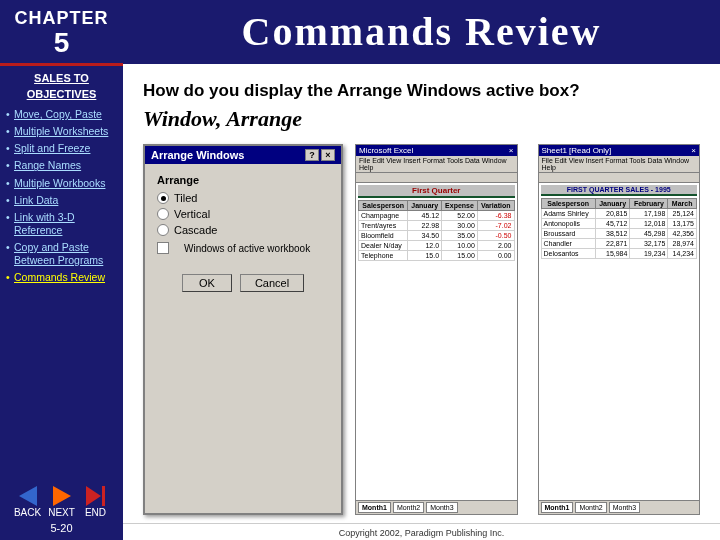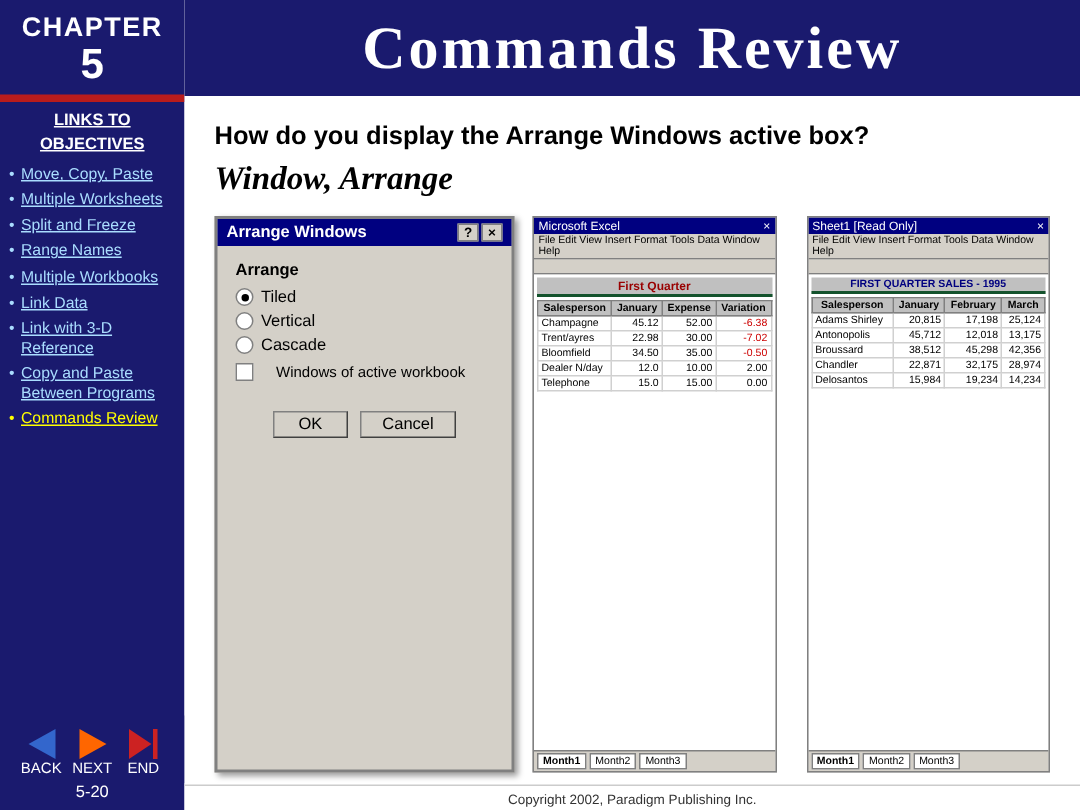--- a/index.html
+++ b/index.html
@@ -22,21 +22,21 @@
       display: flex;
       flex-direction: column;
       height: 540px;
     }
 
     #chapter-header {
       background: #1a1a6e;
       color: #fff;
       text-align: center;
       padding: 8px 4px 6px 4px;
-      border-bottom: 5px solid #b91c1c;
+      border-bottom: 3px solid #b91c1c;
     }
     #chapter-header .chapter-word {
       font-size: 18px;
       font-weight: bold;
       display: block;
       letter-spacing: 1px;
     }
     #chapter-header .chapter-num {
       font-size: 28px;
       font-weight: bold;
@@ -397,21 +397,21 @@
     }
   </style>
 </head>
 <body>
 
 <div id="sidebar">
   <div id="chapter-header">
     <span class="chapter-word">CHAPTER</span>
     <span class="chapter-num">5</span>
   </div>
-  <div id="links-to">LINKS TO</div>
+  <div id="links-to">SALES TO</div>
   <div id="objectives-label">OBJECTIVES</div>
   <div id="nav-items">
   <div class="nav-item">Move, Copy, Paste</div>
       <div class="nav-item">Multiple Worksheets</div>
       <div class="nav-item">Split and Freeze</div>
       <div class="nav-item">Range Names</div>
       <div class="nav-item">Multiple Workbooks</div>
       <div class="nav-item">Link Data</div>
       <div class="nav-item">Link with 3-D Reference</div>
       <div class="nav-item">Copy and Paste Between Programs</div>

